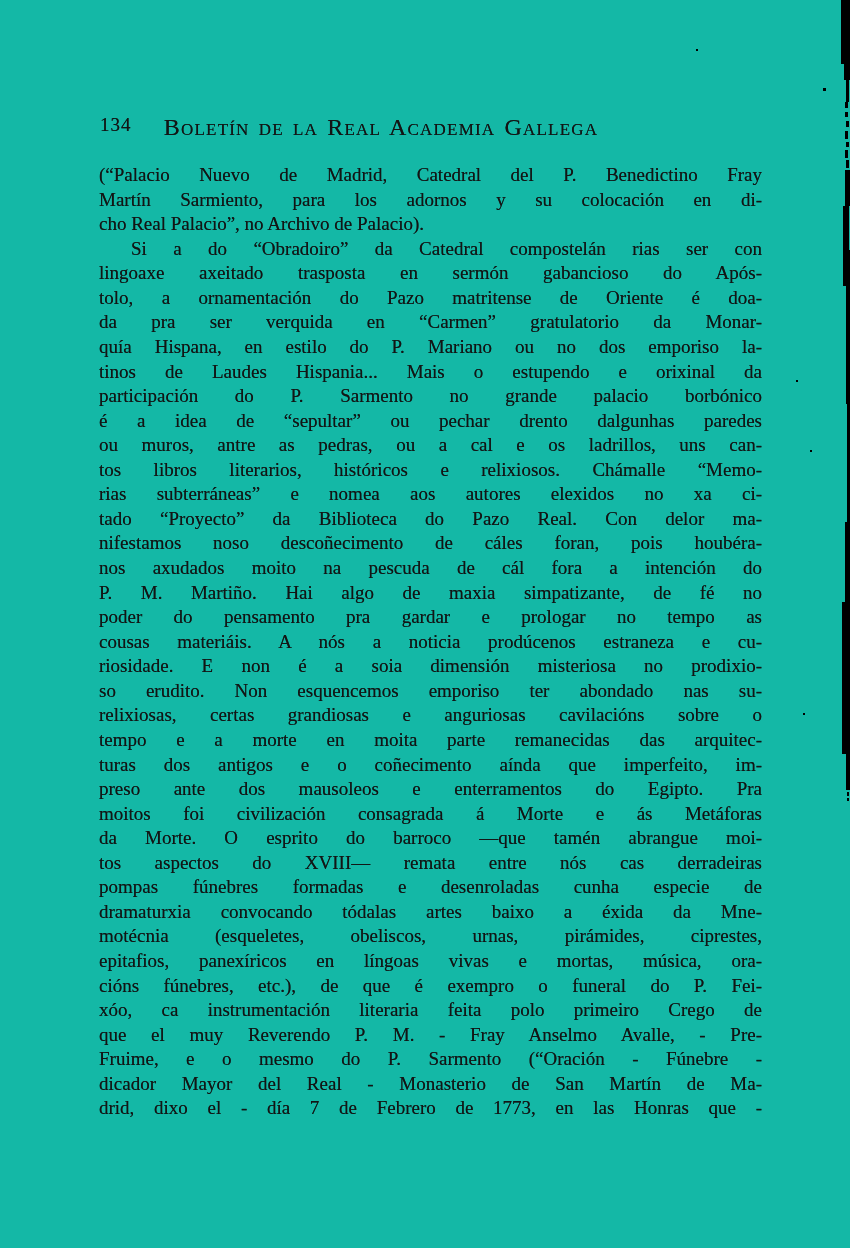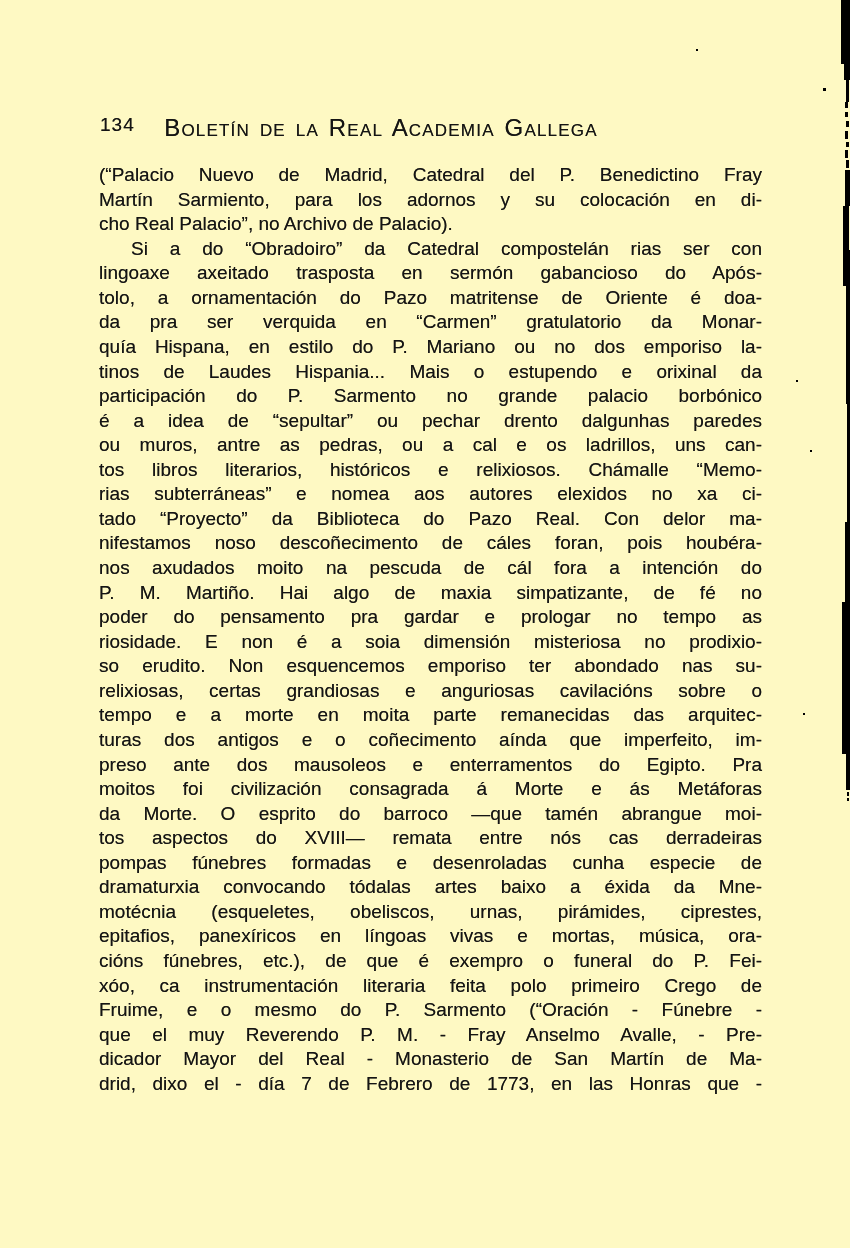--- a/index.html
+++ b/index.html
@@ -4,23 +4,23 @@
 <style>
   html, body {
     margin: 0;
     padding: 0;
     background: #ffffff;
   }
   .page {
     position: relative;
     width: 850px;
     height: 1248px;
-    background: #fef9c3;
+    background: #14b8a6;
     overflow: hidden;
-    font-family: Liberation Sans, sans-serif;
+    font-family: Liberation Serif, serif;
     color: #141414;
   }
   
   .running-header {
     position: absolute;
     top: 114px;
     left: 0;
     width: 850px;
     height: 26px;
   }
@@ -95,37 +95,38 @@
         <div class="line">participación do P. Sarmento no grande palacio borbónico</div>
         <div class="line">é a idea de “sepultar” ou pechar drento dalgunhas paredes</div>
         <div class="line">ou muros, antre as pedras, ou a cal e os ladrillos, uns can-</div>
         <div class="line">tos libros literarios, históricos e relixiosos. Chámalle “Memo-</div>
         <div class="line">rias subterráneas” e nomea aos autores elexidos no xa ci-</div>
         <div class="line">tado “Proyecto” da Biblioteca do Pazo Real. Con delor ma-</div>
         <div class="line">nifestamos noso descoñecimento de cáles foran, pois houbéra-</div>
         <div class="line">nos axudados moito na pescuda de cál fora a intención do</div>
         <div class="line">P. M. Martiño. Hai algo de maxia simpatizante, de fé no</div>
         <div class="line">poder do pensamento pra gardar e prologar no tempo as</div>
+        <div class="line">cousas materiáis. A nós a noticia prodúcenos estraneza e cu-</div>
         <div class="line">riosidade. E non é a soia dimensión misteriosa no prodixio-</div>
         <div class="line">so erudito. Non esquencemos emporiso ter abondado nas su-</div>
         <div class="line">relixiosas, certas grandiosas e anguriosas cavilacións sobre o</div>
         <div class="line">tempo e a morte en moita parte remanecidas das arquitec-</div>
         <div class="line">turas dos antigos e o coñecimento aínda que imperfeito, im-</div>
         <div class="line">preso ante dos mausoleos e enterramentos do Egipto. Pra</div>
         <div class="line">moitos foi civilización consagrada á Morte e ás Metáforas</div>
         <div class="line">da Morte. O esprito do barroco —que tamén abrangue moi-</div>
         <div class="line">tos aspectos do XVIII— remata entre nós cas derradeiras</div>
         <div class="line">pompas fúnebres formadas e desenroladas cunha especie de</div>
         <div class="line">dramaturxia convocando tódalas artes baixo a éxida da Mne-</div>
         <div class="line">motécnia (esqueletes, obeliscos, urnas, pirámides, ciprestes,</div>
         <div class="line">epitafios, panexíricos en língoas vivas e mortas, música, ora-</div>
         <div class="line">cións fúnebres, etc.), de que é exempro o funeral do P. Fei-</div>
         <div class="line">xóo, ca instrumentación literaria feita polo primeiro Crego de</div>
+        <div class="line">que el muy Reverendo P. M. - Fray Anselmo Avalle, - Pre-</div>
         <div class="line">Fruime, e o mesmo do P. Sarmento (“Oración - Fúnebre -</div>
-        <div class="line">que el muy Reverendo P. M. - Fray Anselmo Avalle, - Pre-</div>
         <div class="line">dicador Mayor del Real - Monasterio de San Martín de Ma-</div>
         <div class="line">drid, dixo el - día 7 de Febrero de 1773, en las Honras que -</div>
       </div>
     </main>
 
   <svg class="scan-artifacts" width="850" height="1248" viewBox="0 0 850 1248" aria-hidden="true">
     <g fill="#000000">
       <rect x="841" y="0" width="9" height="64"></rect>
       <rect x="844" y="64" width="6" height="16"></rect>
       <rect x="846" y="78" width="3" height="24"></rect>

